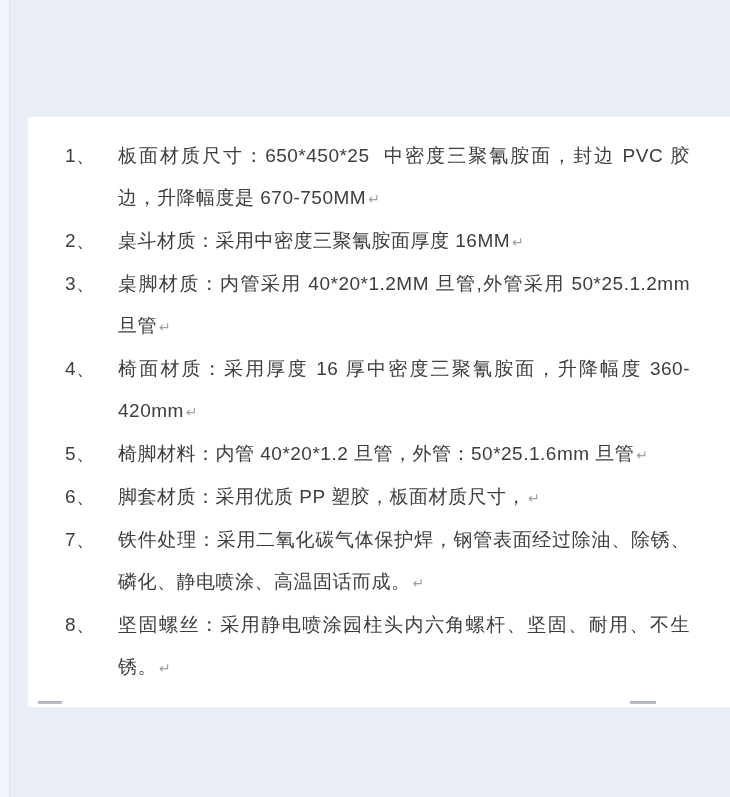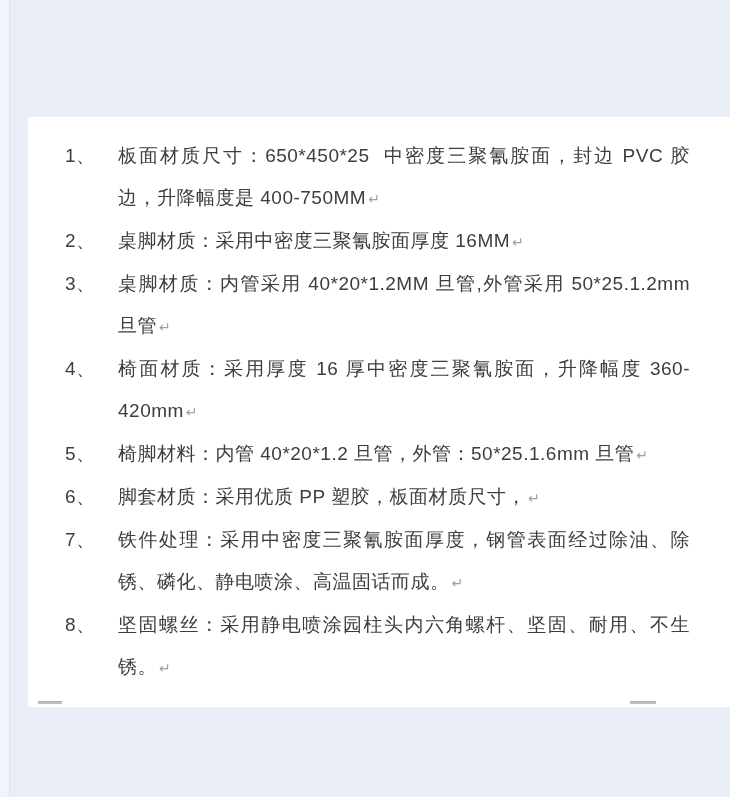--- a/index.html
+++ b/index.html
@@ -66,26 +66,26 @@
 <body>
 
 <div class="canvas">
   <div class="left-strip"></div>
 
   <div class="doc-page">
     <div class="doc-content">
 
       <div class="spec-item">
         <span class="item-number">1、</span>
-        <span class="item-text"><span>板面材质尺寸：650*450*25  中密度三聚氰胺面，封边 PVC 胶边，升降幅度是 400-750MM</span><span class="para-mark">↵</span></span>
+        <span class="item-text"><span>板面材质尺寸：650*450*25  中密度三聚氰胺面，封边 PVC 胶边，升降幅度是 670-750MM</span><span class="para-mark">↵</span></span>
       </div>
 
       <div class="spec-item">
         <span class="item-number">2、</span>
-        <span class="item-text"><span>桌脚材质：采用中密度三聚氰胺面厚度 16MM</span><span class="para-mark">↵</span></span>
+        <span class="item-text"><span>桌斗材质：采用中密度三聚氰胺面厚度 16MM</span><span class="para-mark">↵</span></span>
       </div>
 
       <div class="spec-item">
         <span class="item-number">3、</span>
         <span class="item-text"><span>桌脚材质：内管采用 40*20*1.2MM 旦管,外管采用 50*25.1.2mm 旦管</span><span class="para-mark">↵</span></span>
       </div>
 
       <div class="spec-item">
         <span class="item-number">4、</span>
         <span class="item-text"><span>椅面材质：采用厚度 16 厚中密度三聚氰胺面，升降幅度 360-420mm</span><span class="para-mark">↵</span></span>
@@ -96,21 +96,21 @@
         <span class="item-text"><span>椅脚材料：内管 40*20*1.2 旦管，外管：50*25.1.6mm 旦管</span><span class="para-mark">↵</span></span>
       </div>
 
       <div class="spec-item">
         <span class="item-number">6、</span>
         <span class="item-text"><span>脚套材质：采用优质 PP 塑胶，板面材质尺寸，</span><span class="para-mark">↵</span></span>
       </div>
 
       <div class="spec-item">
         <span class="item-number">7、</span>
-        <span class="item-text"><span>铁件处理：采用中密度三聚氰胺面厚度，钢管表面经过除油、除锈、磷化、静电喷涂、高温固话而成。</span><span class="para-mark">↵</span></span>
+        <span class="item-text"><span>铁件处理：采用二氧化碳气体保护焊，钢管表面经过除油、除锈、磷化、静电喷涂、高温固话而成。</span><span class="para-mark">↵</span></span>
       </div>
 
       <div class="spec-item">
         <span class="item-number">8、</span>
         <span class="item-text"><span>坚固螺丝：采用静电喷涂园柱头内六角螺杆、坚固、耐用、不生锈。</span><span class="para-mark">↵</span></span>
       </div>
 
     </div>
   </div>
 

